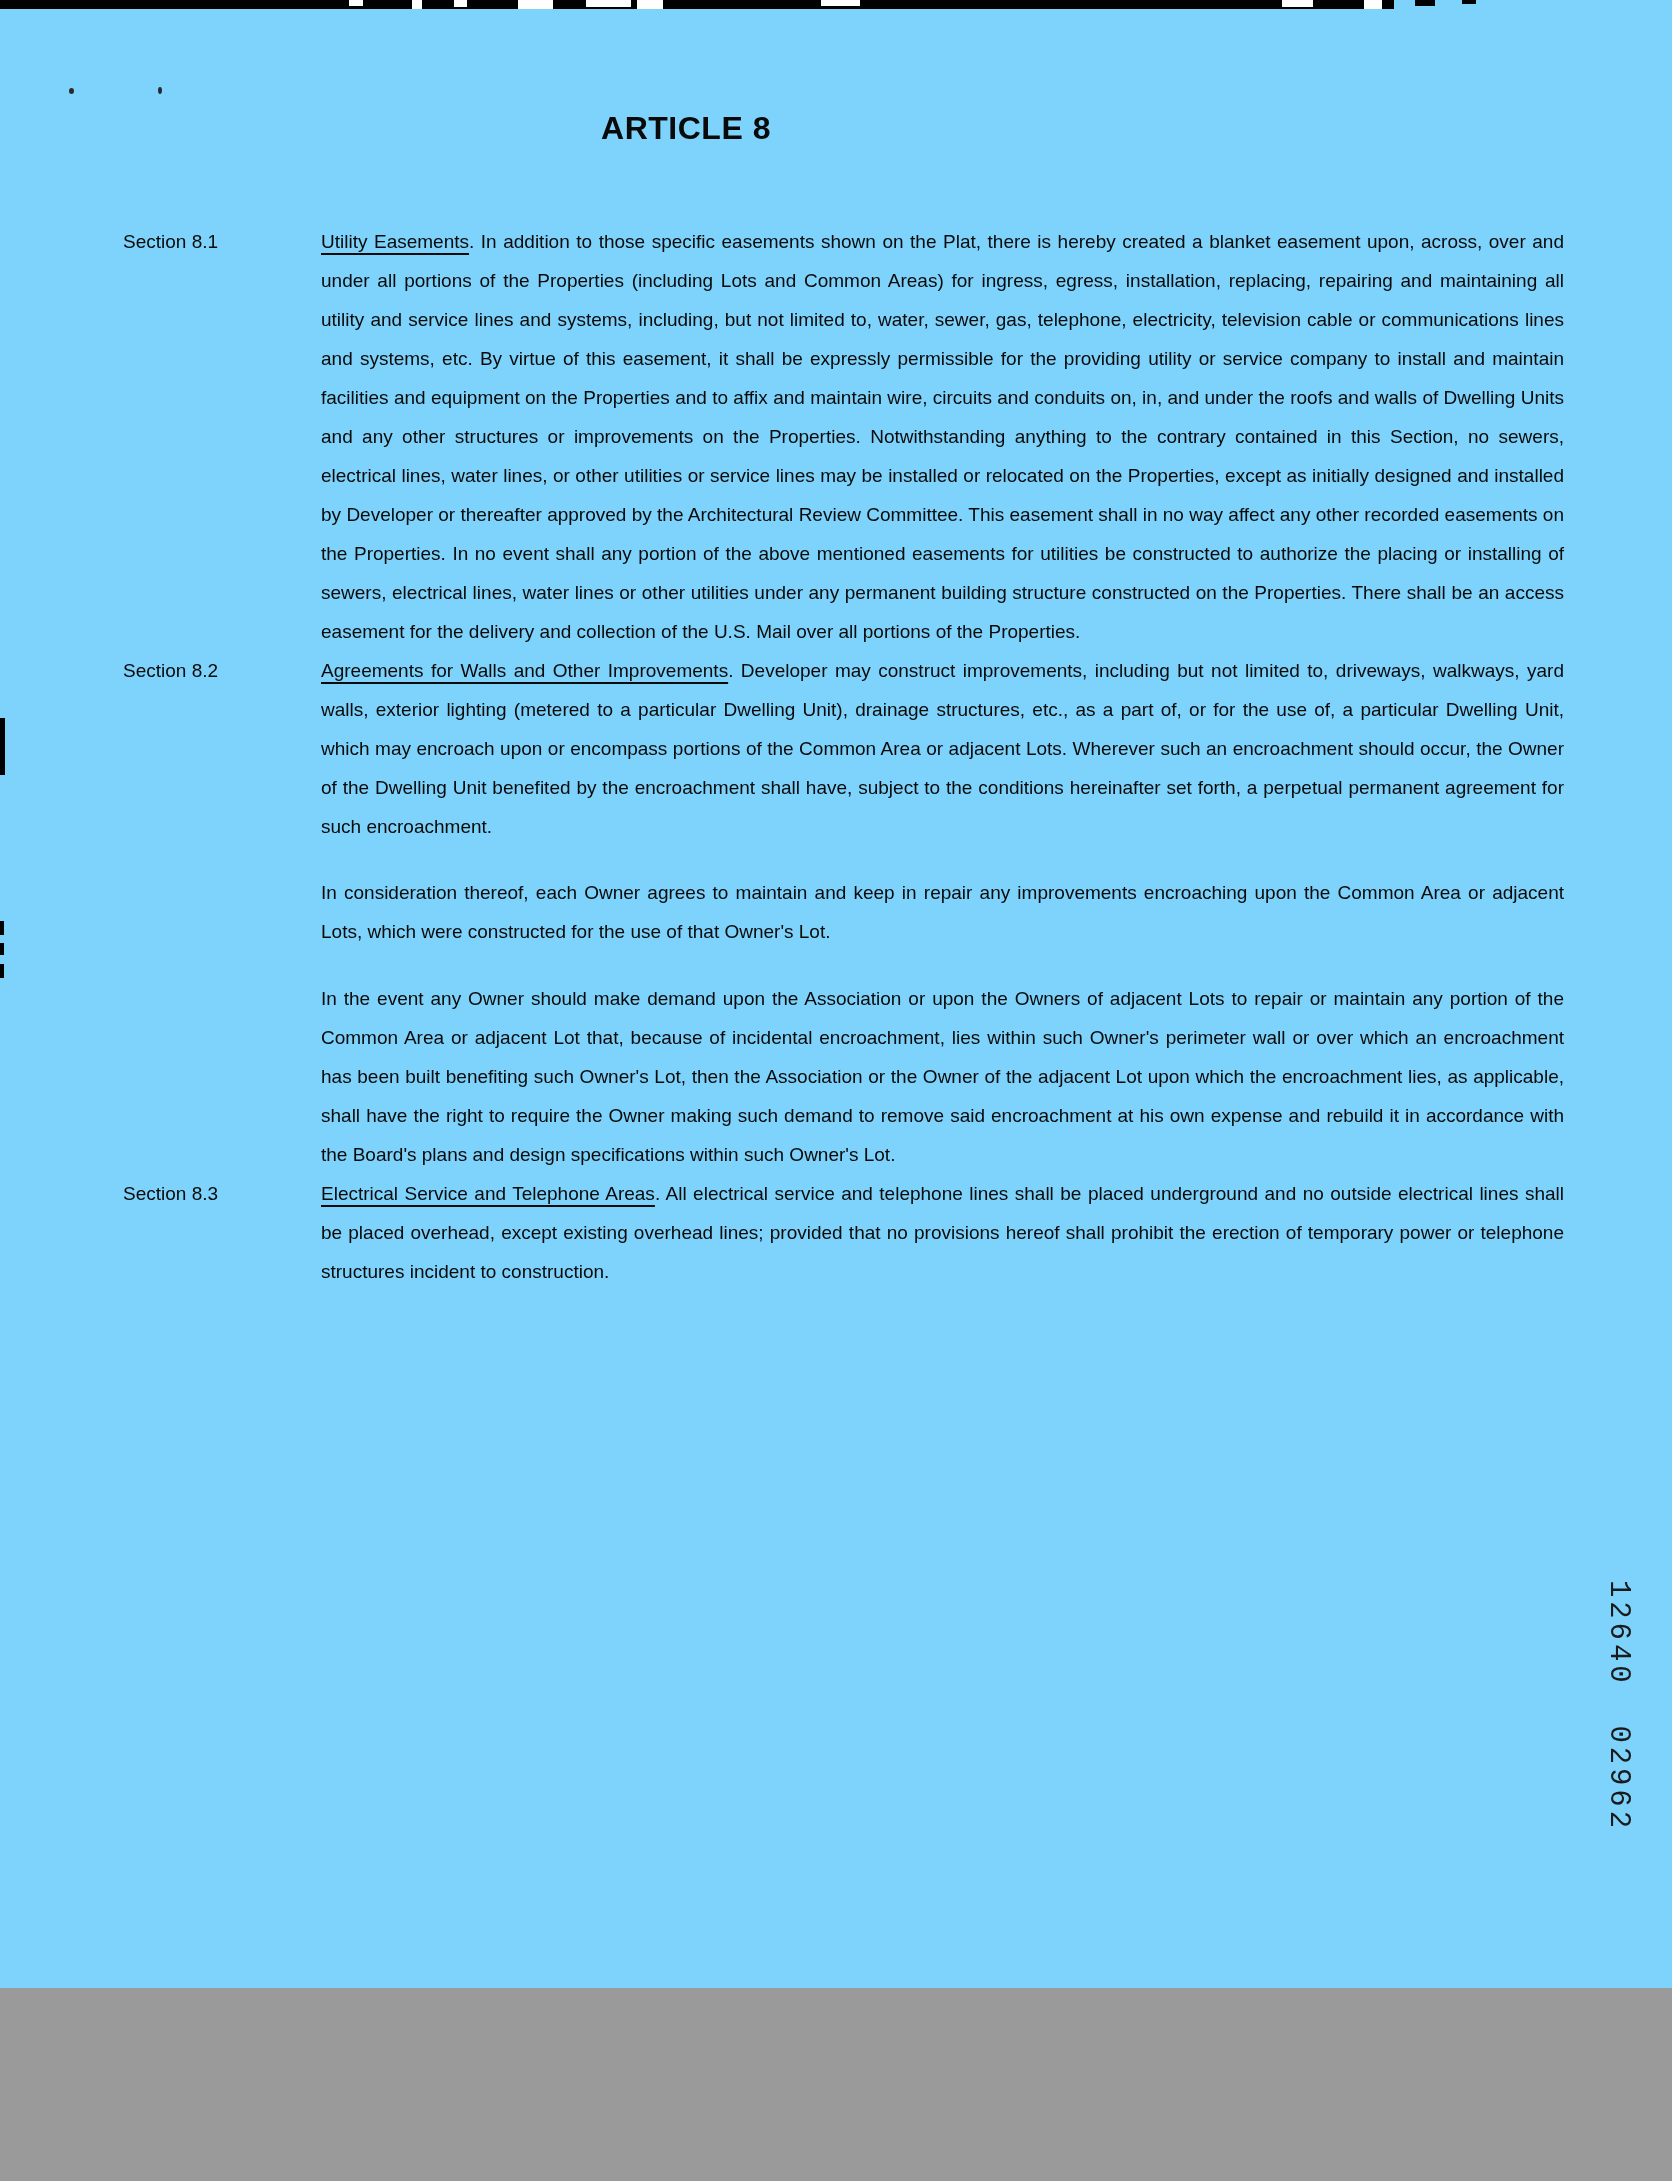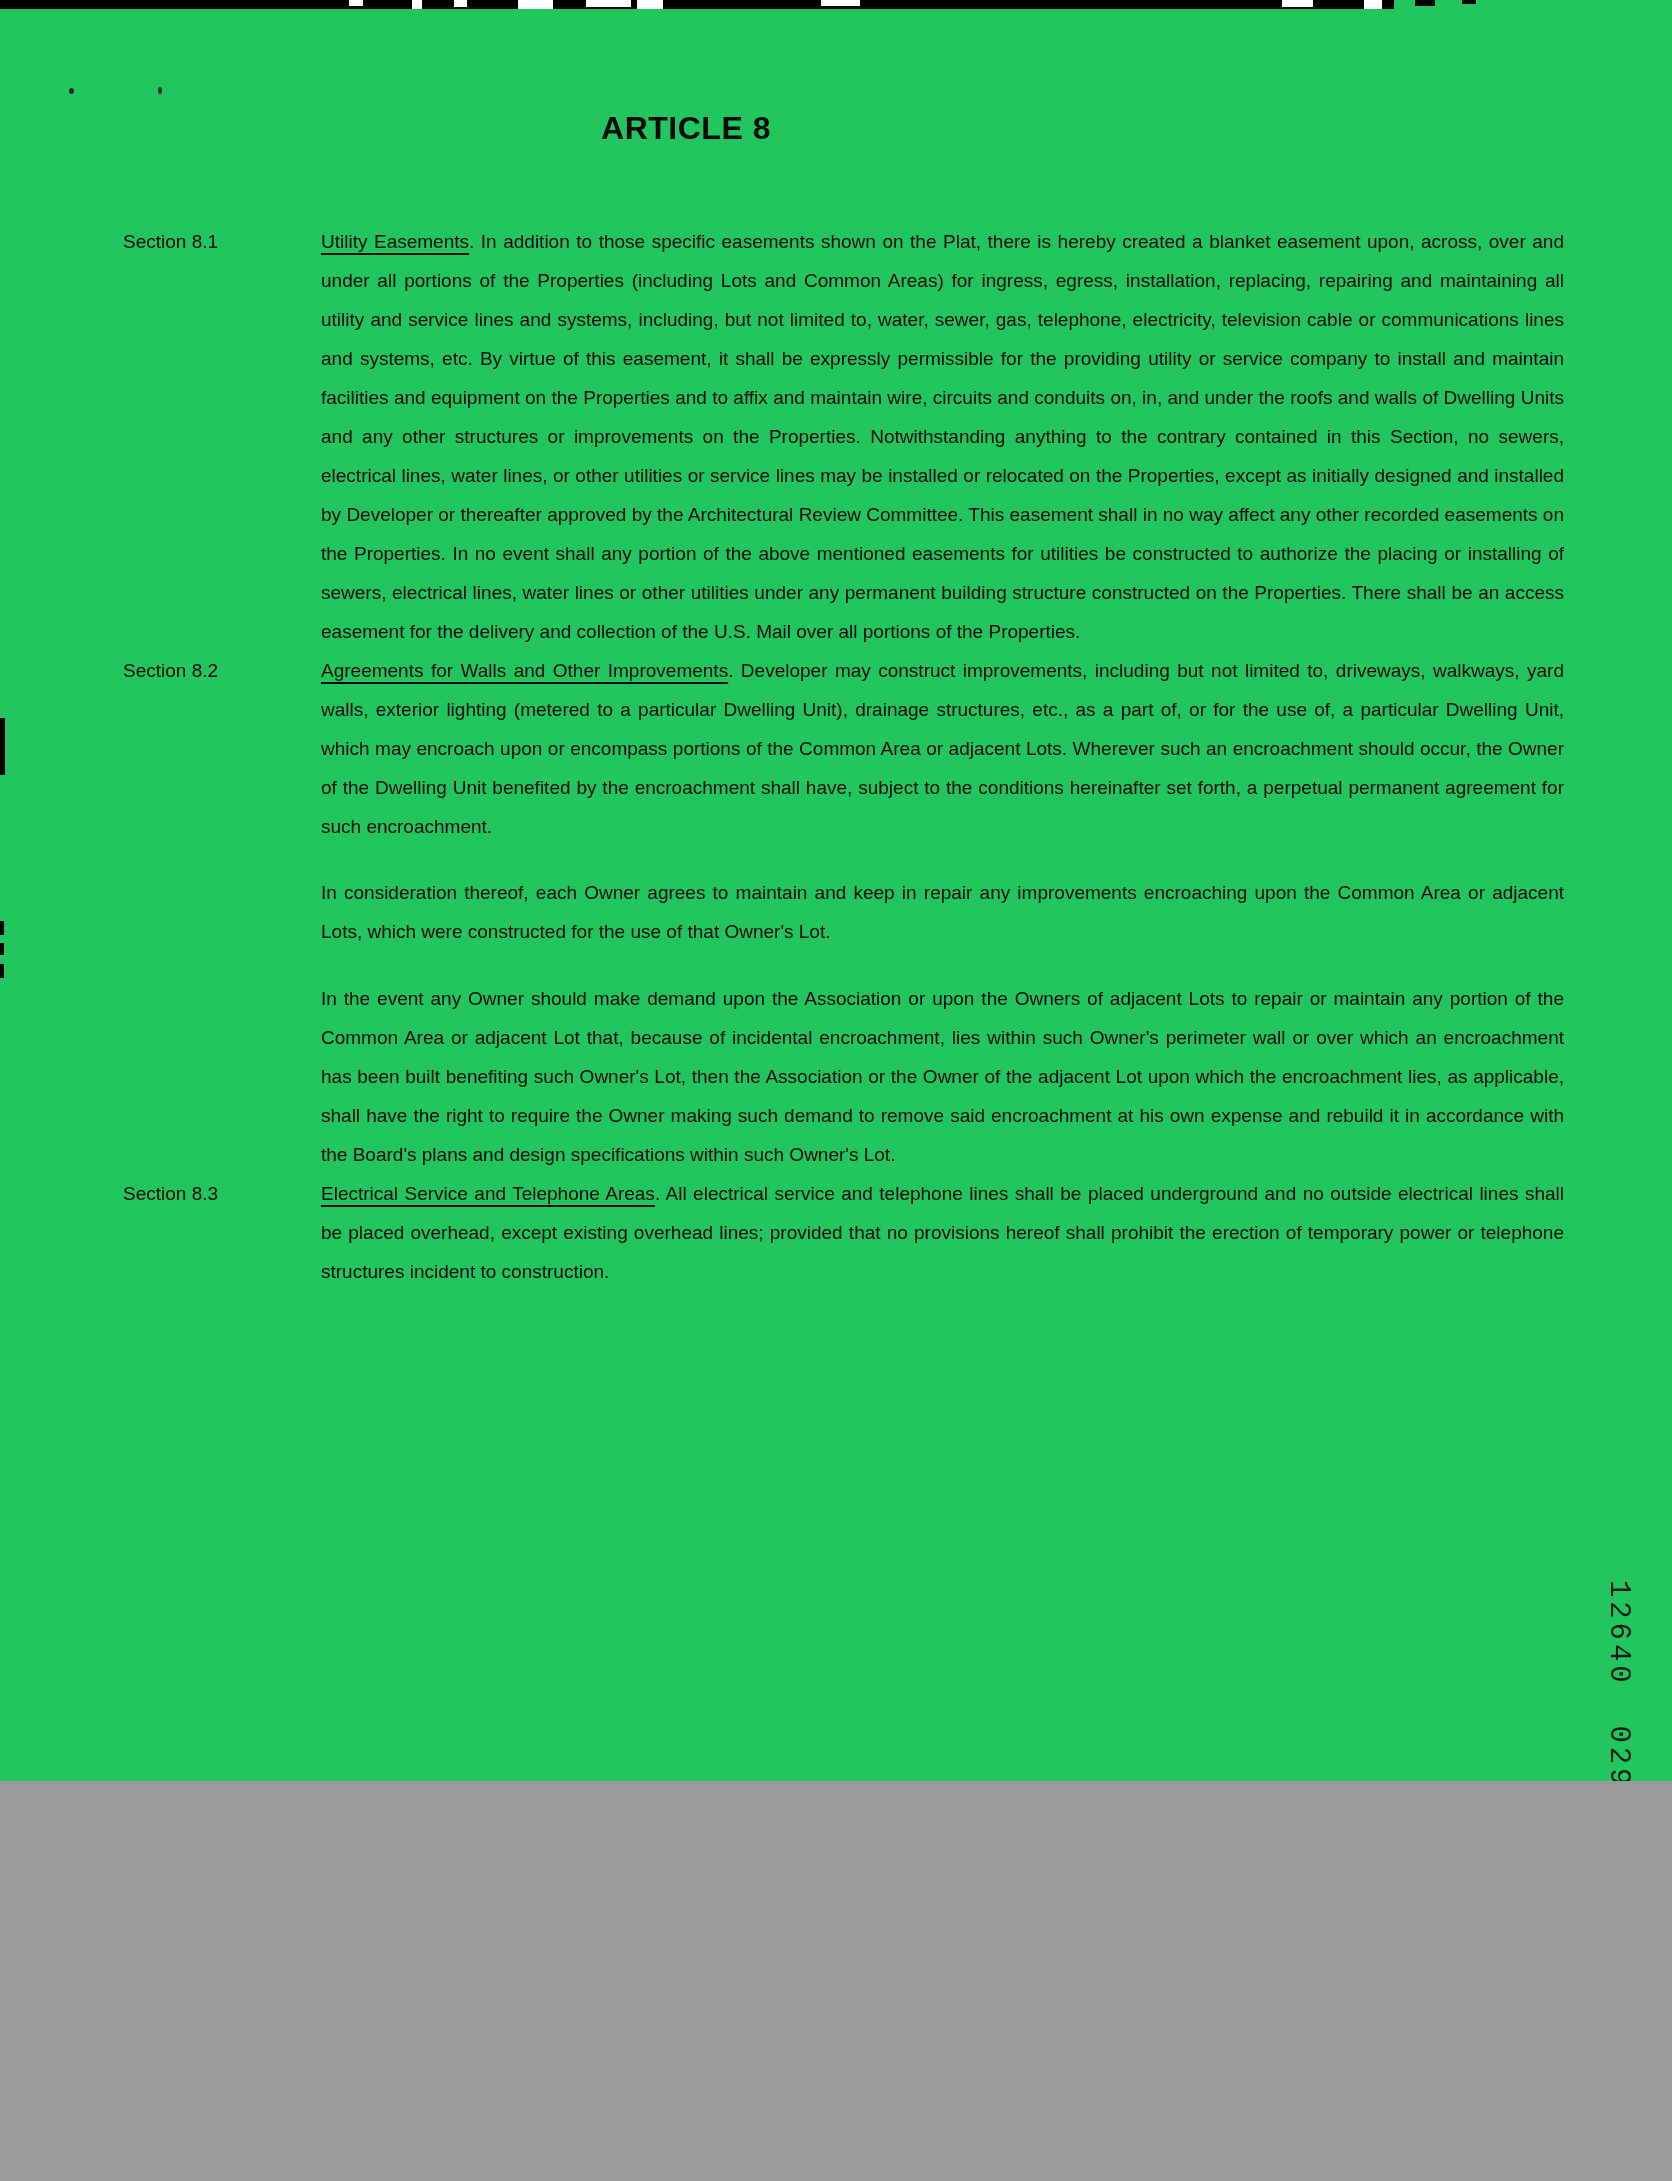--- a/index.html
+++ b/index.html
@@ -1,20 +1,20 @@
 <!DOCTYPE html>
 <html><head>
 <meta charset="utf-8">
 <style>
   html, body { margin: 0; padding: 0; background: #9a9a9a; }
   .page {
     position: relative;
     width: 1672px;
-    height: 1781px;
-    background: #22c55e;
+    height: 1988px;
+    background: #7dd3fc;
     font-family: "Liberation Sans", sans-serif;
     color: #0a0a0a;
     overflow: hidden;
   }
 
   
   .top-bar {
     position: absolute; top: 0; left: 0;
     width: 1394px; height: 8.8px; background: #000;
   }

